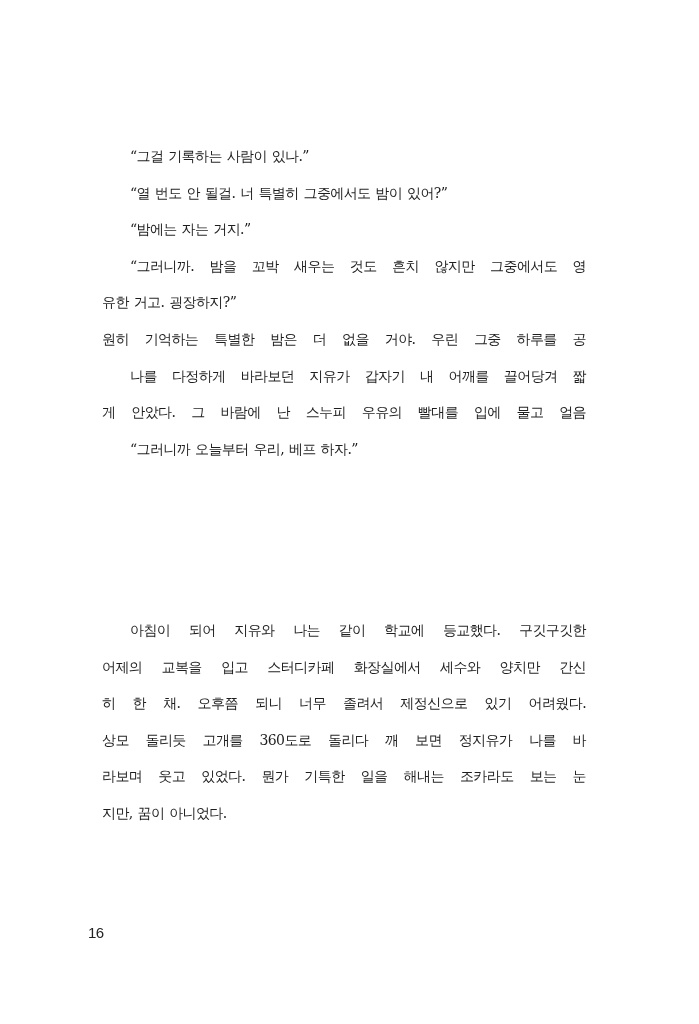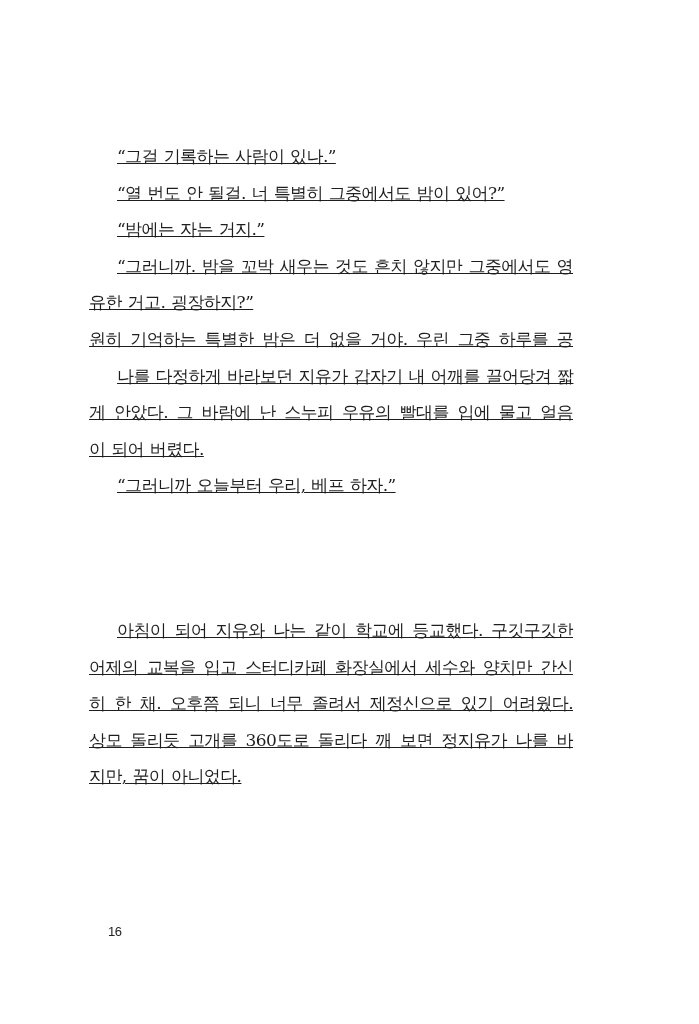--- a/index.html
+++ b/index.html
@@ -17,48 +17,46 @@
     }
     .page {
       position: absolute;
       left: 0; top: 0;
       width: 699px;
       height: 1024px;
       background: #ffffff;
     }
     .text-block {
       position: absolute;
-      left: 103px;
+      left: 116px;
       width: 470px;
-      font-size: 17px;
+      font-size: 14px;
       line-height: 36.6px;
       letter-spacing: -0.6px;
       word-spacing: 1px;
-      text-decoration: underline;
     }
     #section-1 { top: 138px; }
     #section-2 { top: 612px; }
     .para {
       margin: 0;
       text-align: justify;
       text-align-last: left;
       word-break: keep-all;
     }
     .para.indent { text-indent: 14px; }
     .para .ln { display: block; white-space: nowrap; text-align: justify; text-align-last: justify; }
     .para .ln.last { text-align-last: left; }
     .page-number {
       position: absolute;
       left: 88px;
       top: 924px;
       font-family: "Liberation Sans", "DejaVu Sans", sans-serif;
-      font-size: 13px;
+      font-size: 15px;
       letter-spacing: -0.5px;
       color: #222;
-      margin-left: 20px;
     }
   </style>
 </head>
 <body>
 
 <div class="page">
 
   <div class="text-block" id="section-1">
     <p class="para indent">
       <span class="ln last">“그걸 기록하는 사람이 있나.”</span>
@@ -70,31 +68,31 @@
       <span class="ln last">“밤에는 자는 거지.”</span>
     </p>
     <p class="para indent">
       <span class="ln">“그러니까. 밤을 꼬박 새우는 것도 흔치 않지만 그중에서도 영</span>
       <span class="ln last" style="text-indent:-14px">유한 거고. 굉장하지?”</span>
       <span class="ln" style="text-indent:-14px">원히 기억하는 특별한 밤은 더 없을 거야. 우린 그중 하루를 공</span>
     </p>
     <p class="para indent">
       <span class="ln">나를 다정하게 바라보던 지유가 갑자기 내 어깨를 끌어당겨 짧</span>
       <span class="ln" style="text-indent:-14px">게 안았다. 그 바람에 난 스누피 우유의 빨대를 입에 물고 얼음</span>
-      <span class="ln last" style="text-indent:-14px">이 되어 버렸다.</span>
     </p>
     <p class="para indent">
       <span class="ln last">“그러니까 오늘부터 우리, 베프 하자.”</span>
     </p>
   </div>
 
   <div class="text-block" id="section-2">
     <p class="para indent">
       <span class="ln">아침이 되어 지유와 나는 같이 학교에 등교했다. 구깃구깃한</span>
       <span class="ln" style="text-indent:-14px">어제의 교복을 입고 스터디카페 화장실에서 세수와 양치만 간신</span>
       <span class="ln" style="text-indent:-14px">히 한 채. 오후쯤 되니 너무 졸려서 제정신으로 있기 어려웠다.</span>
       <span class="ln" style="text-indent:-14px">상모 돌리듯 고개를 360도로 돌리다 깨 보면 정지유가 나를 바</span>
+      <span class="ln" style="text-indent:-14px">라보며 웃고 있었다. 뭔가 기특한 일을 해내는 조카라도 보는 눈</span>
       <span class="ln last" style="text-indent:-14px">지만, 꿈이 아니었다.</span>
     </p>
   </div>
 
   <div class="page-number">16</div>
 </div>
 
 </body></html>

